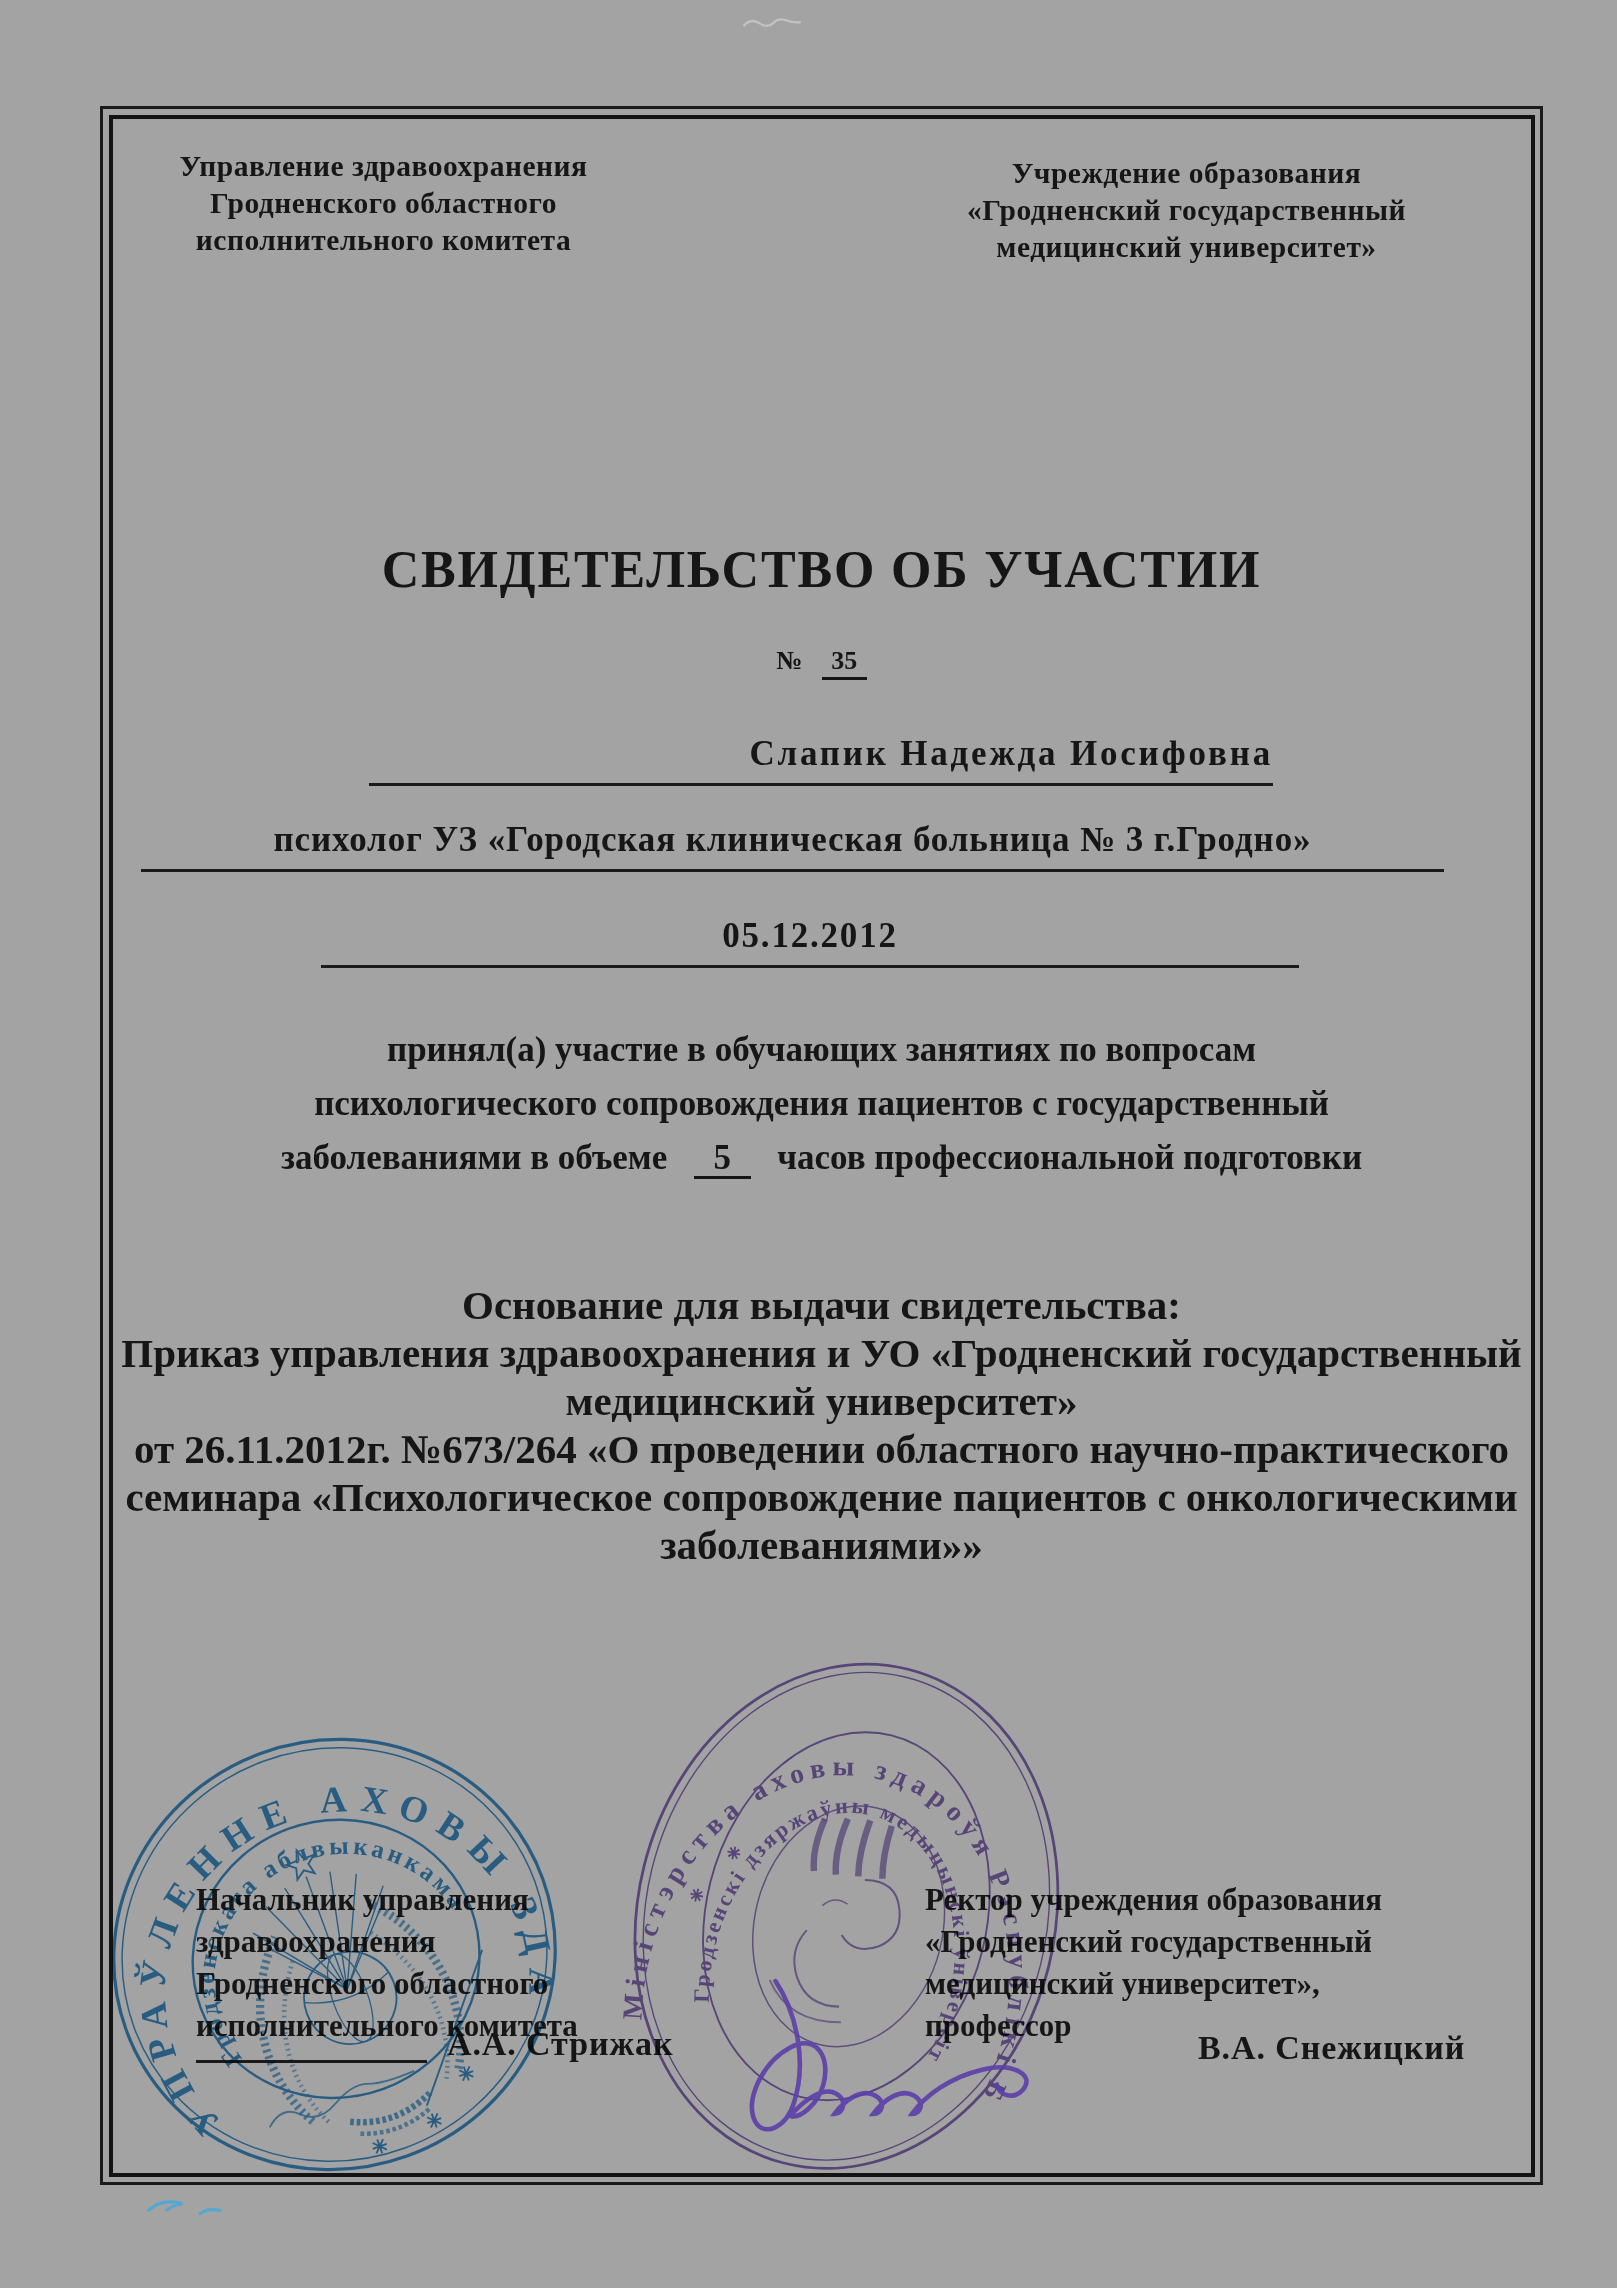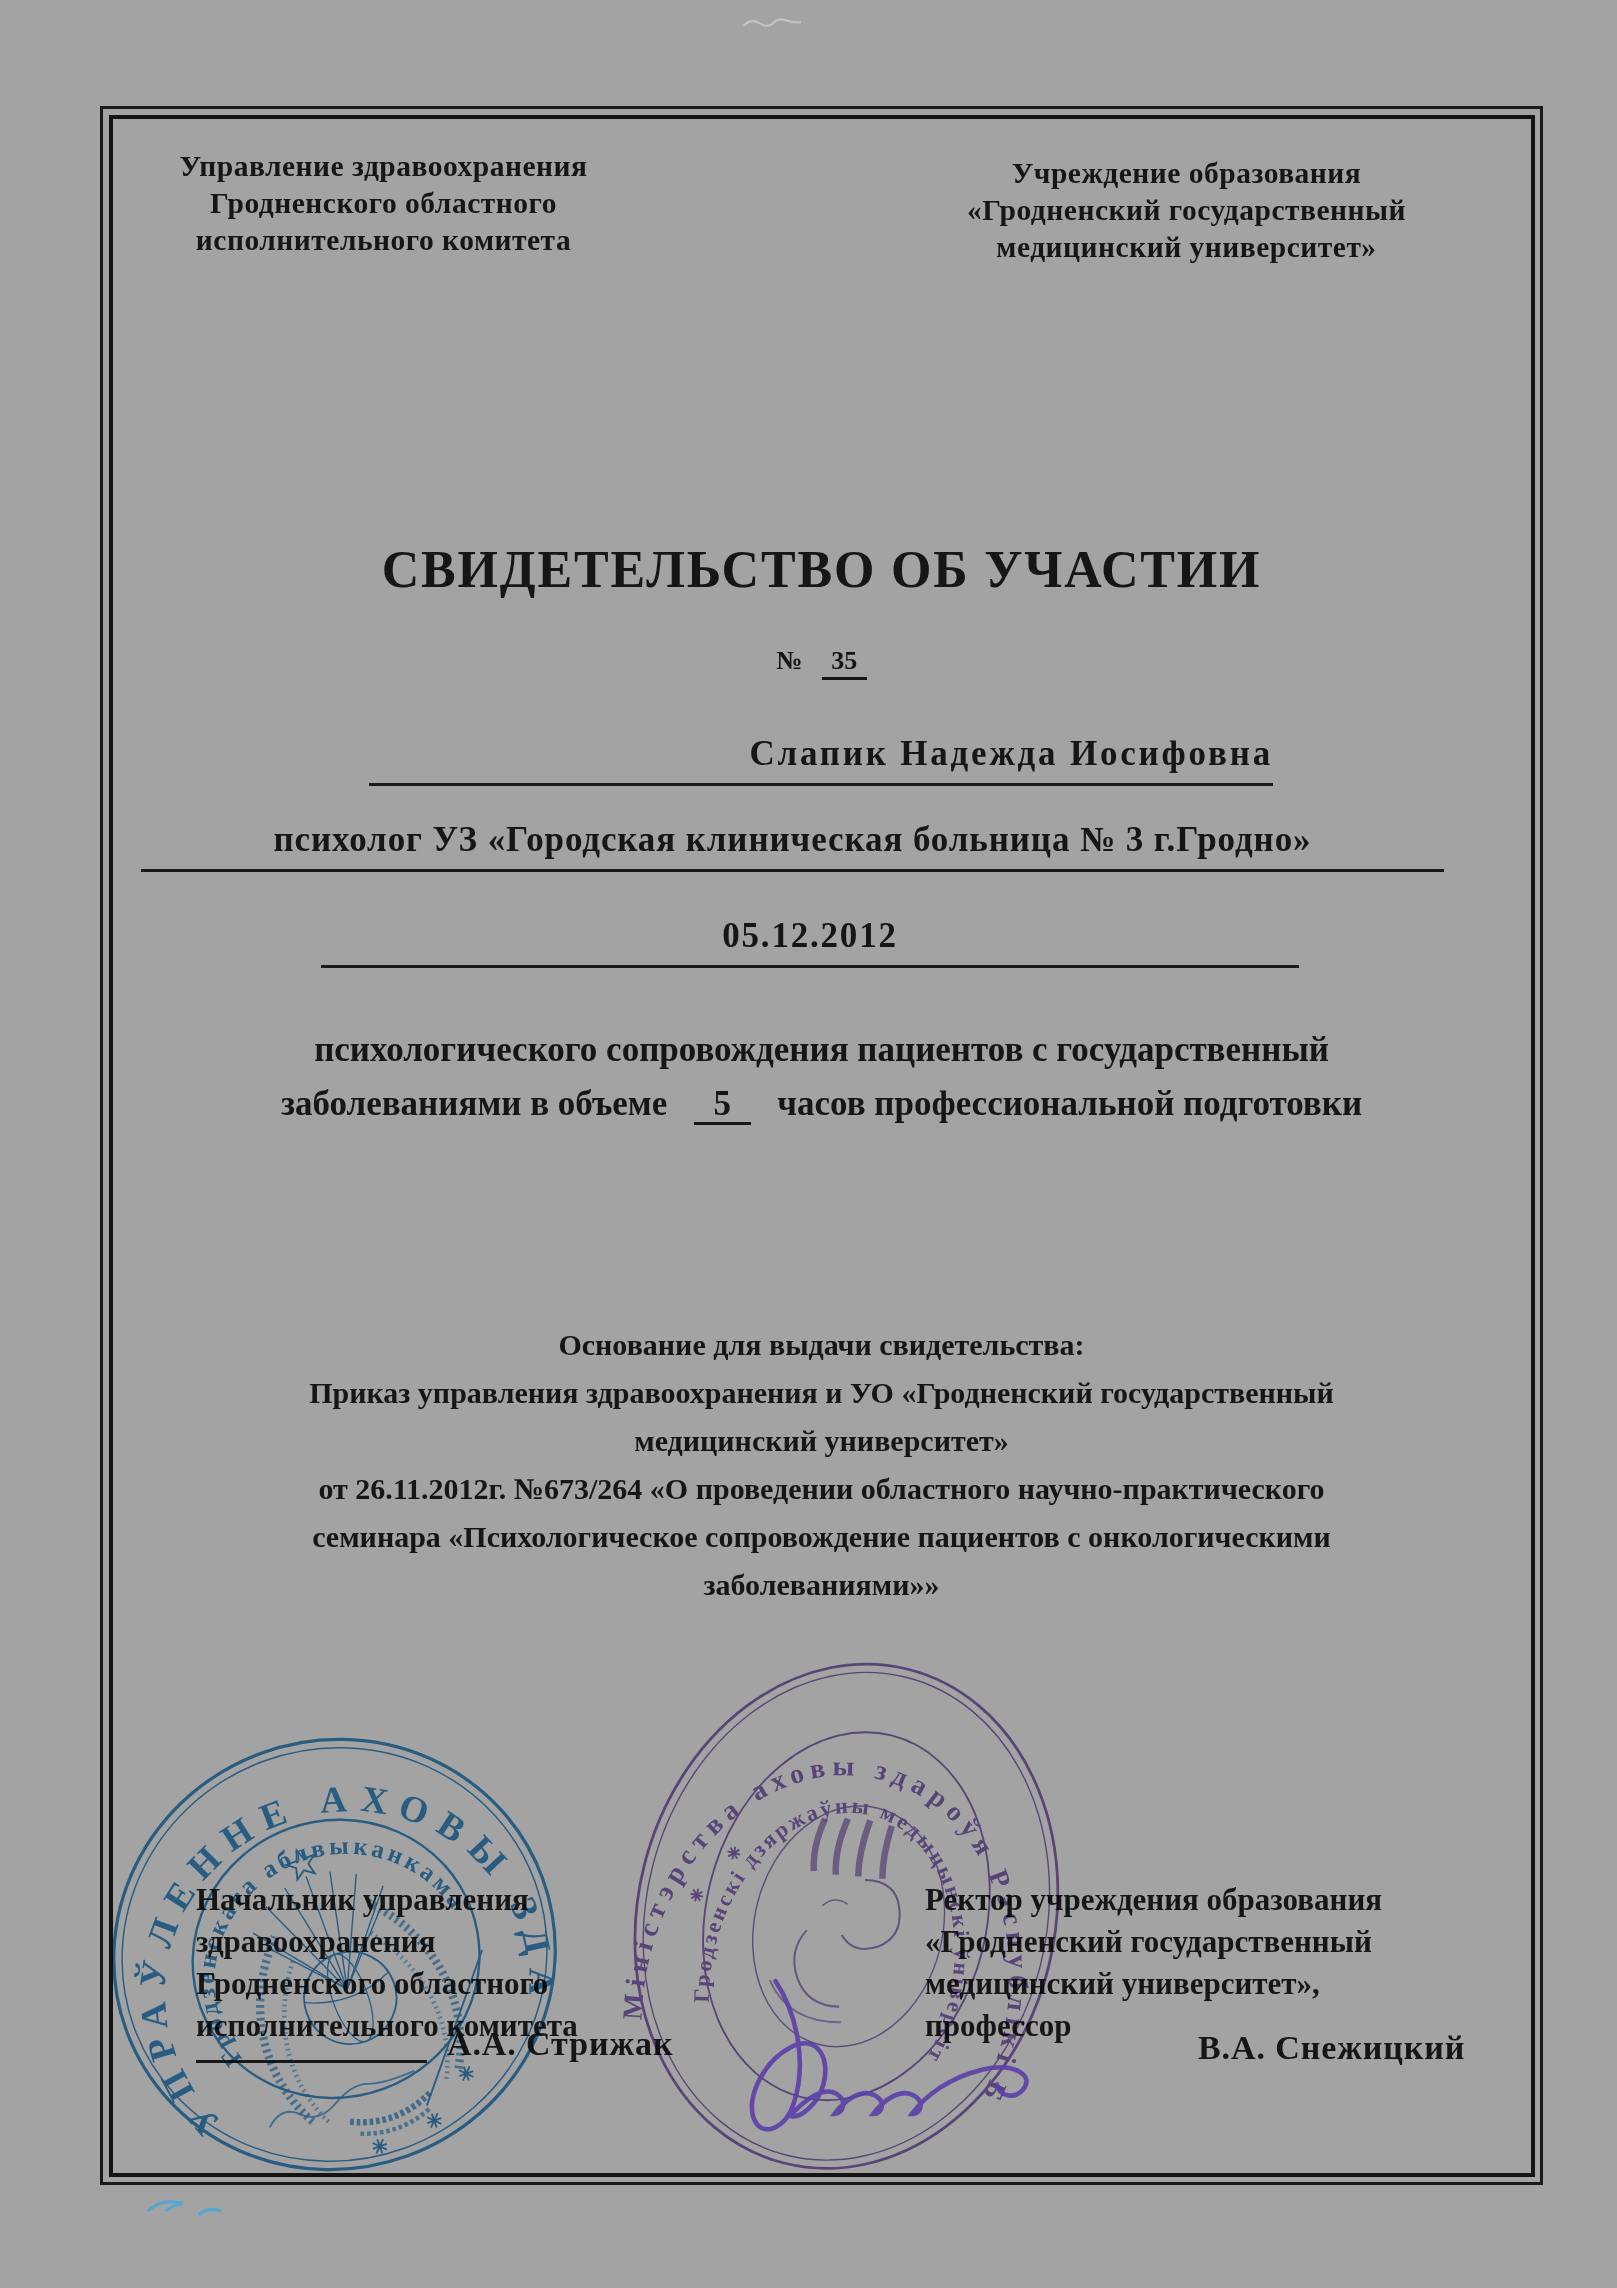--- a/index.html
+++ b/index.html
@@ -34,21 +34,21 @@
   .doc-number .num-underline{border-bottom:3.7px solid #161616;padding:0 9.2px 1.8px 9.2px;}
 
   .field{border-bottom:3.7px solid #1a1a1a;font-size:35px;letter-spacing:0.9px;padding-bottom:9.2px;}
   .field-name{left:369px;top:734px;width:904px;letter-spacing:2.8px;text-align:right;}
   .field-pos{left:141px;top:820px;width:1303px;}
   .field-date{left:321px;top:916px;width:978px;letter-spacing:1.8px;}
 
   .paragraph{left:100px;top:1023px;width:1443px;font-size:35px;line-height:54px;}
   .hours-underline{display:inline-block;border-bottom:3.7px solid #161616;padding:0 20px 0 20px;line-height:37px;}
 
-  .basis{left:100px;top:1281px;width:1443px;font-size:30px;line-height:48px;margin-top:40px;}
+  .basis{left:100px;top:1281px;width:1443px;font-size:41px;line-height:48px;}
 
   .sig-block{font-size:31px;line-height:42px;}
   .sig-left{left:196px;top:1879px;width:535px;}
   .sig-right{left:925px;top:1879px;width:628px;}
   .sig-name{font-size:34px;letter-spacing:0.9px;}
   .sig-line-row{left:196px;top:2021px;display:flex;align-items:flex-end;gap:20px;}
   .sig-line-blank{width:231px;height:39px;border-bottom:3.7px solid #1a1a1a;}
   .sig-name-right{left:1198px;top:2029px;}
 
   .stamp{mix-blend-mode:multiply;opacity:.92;}
@@ -84,20 +84,21 @@
     <span>№</span>
     <span>&nbsp;</span>
     <span class="num-underline">35</span>
   </div>
 
   <div class="abs serif-b ctr field field-name">Слапик Надежда Иосифовна</div>
   <div class="abs serif-b ctr field field-pos">психолог УЗ «Городская клиническая больница № 3 г.Гродно»</div>
   <div class="abs serif-b ctr field field-date">05.12.2012</div>
 
   <div class="abs serif-b ctr paragraph">
+    <div>принял(а) участие в обучающих занятиях по вопросам</div>
     <div>психологического сопровождения пациентов с государственный</div>
     <div>
       <span>заболеваниями в объеме</span>
       <span>&nbsp;</span>
       <span class="hours-underline">5</span>
       <span>&nbsp;</span>
       <span>часов профессиональной подготовки</span>
     </div>
   </div>
 

